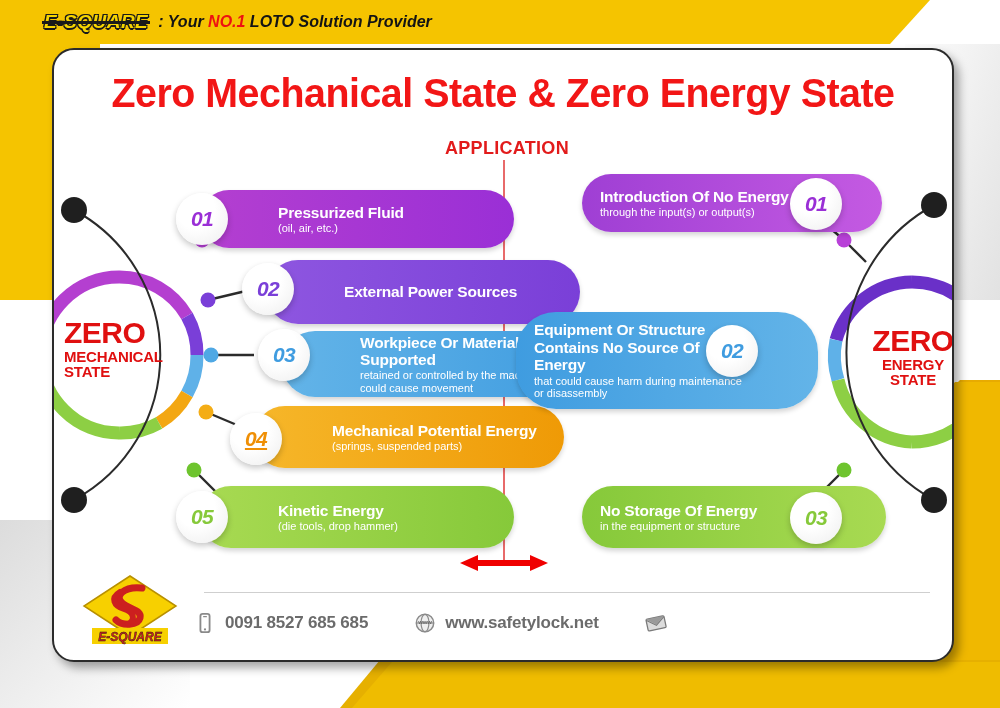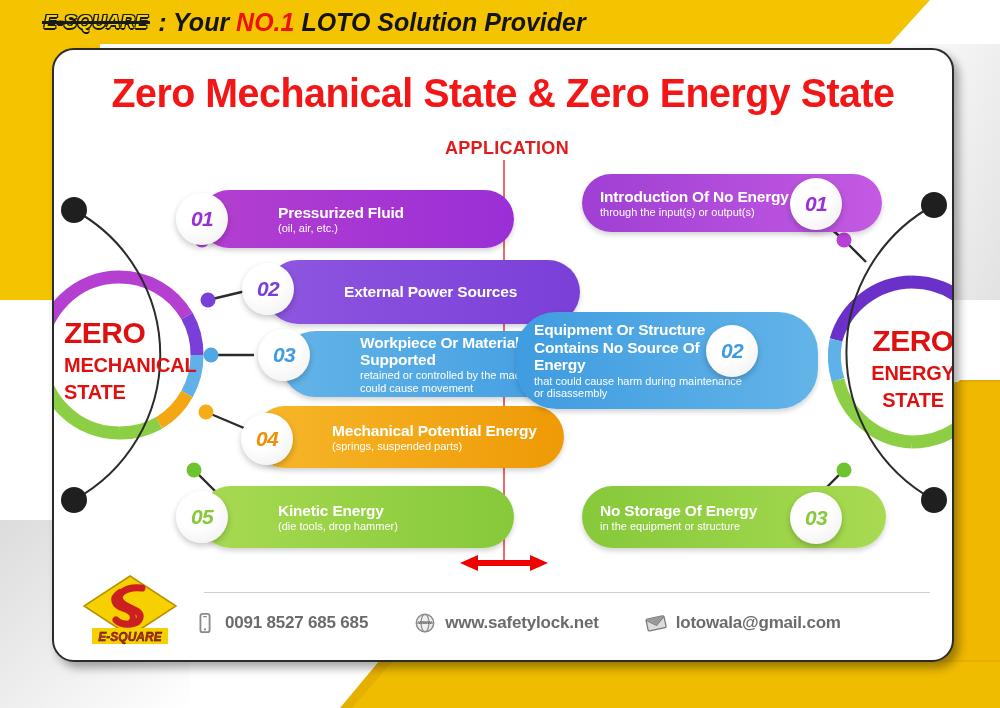--- a/index.html
+++ b/index.html
@@ -26,21 +26,21 @@
       -1.2px -1.2px 0 #1a1a1a, 1.2px -1.2px 0 #1a1a1a,
       -1.2px  1.2px 0 #1a1a1a, 1.2px  1.2px 0 #1a1a1a,
        0 2px 0 #1a1a1a;
     position:relative;
   }
   .brand-logo-text::after{
     content:"";position:absolute;left:-2px;right:-2px;top:50%;height:2.5px;
     background:#1a1a1a;transform:translateY(-1px);
   }
   .header-tag{
-    margin-left:10px;font-size:25px;font-weight:bold;font-style:italic;color:#141414;
+    margin-left:10px;font-size:16px;font-weight:bold;font-style:italic;color:#141414;
   }
   .header-tag .no1{color:#ee1111;}
 
   
   .card{
     position:absolute;left:52px;top:48px;width:898px;height:610px;
     background:#fff;border:2.5px solid #2b2b2b;border-radius:22px;
     box-shadow:5px 6px 10px rgba(0,0,0,.35);
     z-index:2;overflow:hidden;
   }
@@ -56,21 +56,21 @@
     position:absolute;left:391px;top:88px;width:118px;
     font-size:18px;font-weight:bold;color:#e21b1b;letter-spacing:.3px;
   }
 
   
   #diagram{position:absolute;left:0;top:0;width:898px;height:610px;z-index:1;}
 
   
   .zero-label{position:absolute;z-index:4;color:#e01010;line-height:1.05;}
   .zero-label .big{font-size:30px;font-weight:bold;letter-spacing:-.5px;}
-  .zero-label .sub{font-size:20px;font-weight:bold;letter-spacing:-.2px;margin-top:6px;}
+  .zero-label .sub{font-size:15px;font-weight:bold;letter-spacing:-.2px;margin-top:0;}
   #zero-mech{left:10px;top:267px;}
   #zero-energy{left:800px;top:275px;text-align:center;width:118px;}
 
   
   .pill{
     position:absolute;z-index:3;border-radius:40px;
     box-shadow:0 3px 5px rgba(0,0,0,.17);
     display:flex;flex-direction:column;justify-content:center;
     color:#fff;
   }
@@ -245,21 +245,21 @@
     <div class="s">retained or controlled by the machine that could cause movement</div>
   </div>
   <div class="badge" id="lb2" style="left: 204px; top: 279px; color: rgb(63, 156, 224);">
     <span>03</span>
   </div>
 
   <div class="pill left" id="lp3" style="left: 200px; top: 356px; width: 218px; height: 62px; background: linear-gradient(to right, rgb(246, 183, 42), rgb(239, 154, 6));">
     <div class="t">Mechanical Potential Energy</div>
     <div class="s">(springs, suspended parts)</div>
   </div>
-  <div class="badge" id="lb3" style="left: 187px; top: 363px; color: rgb(239, 143, 6);">
+  <div class="badge" id="lb3" style="left: 176px; top: 363px; color: rgb(239, 143, 6); text-decoration: underline;">
     <span>04</span>
   </div>
 
   <div class="pill left" id="lp4" style="left: 146px; top: 436px; width: 222px; height: 62px; background: linear-gradient(to right, rgb(168, 218, 82), rgb(134, 201, 58));">
     <div class="t">Kinetic Energy</div>
     <div class="s">(die tools, drop hammer)</div>
   </div>
   <div class="badge" id="lb4" style="left: 122px; top: 441px; color: rgb(134, 201, 58);">
     <span>05</span>
   </div>
@@ -321,19 +321,18 @@
       </div>
 
       <div class="f-item" style="color: rgb(107, 107, 107);">
         <svg class="f-ico" viewBox="0 0 24 24">
           <g transform="rotate(-12 12 12)">
             <rect x="2" y="6" width="20" height="13" rx="1.5" fill="#dcdcdc" stroke="#7a7a7a" stroke-width="1.4"></rect>
             <polyline points="2,6.8 12,14.5 22,6.8" fill="none" stroke="#7a7a7a" stroke-width="1.4"></polyline>
             <polygon points="2,6 12,14 22,6" fill="#9a9a9a"></polygon>
           </g>
         </svg>
-        <span>lotowala@gmail.com</span>
       </div>
 
     </div>
   </div>
 
 </div>
 
 </body></html>

